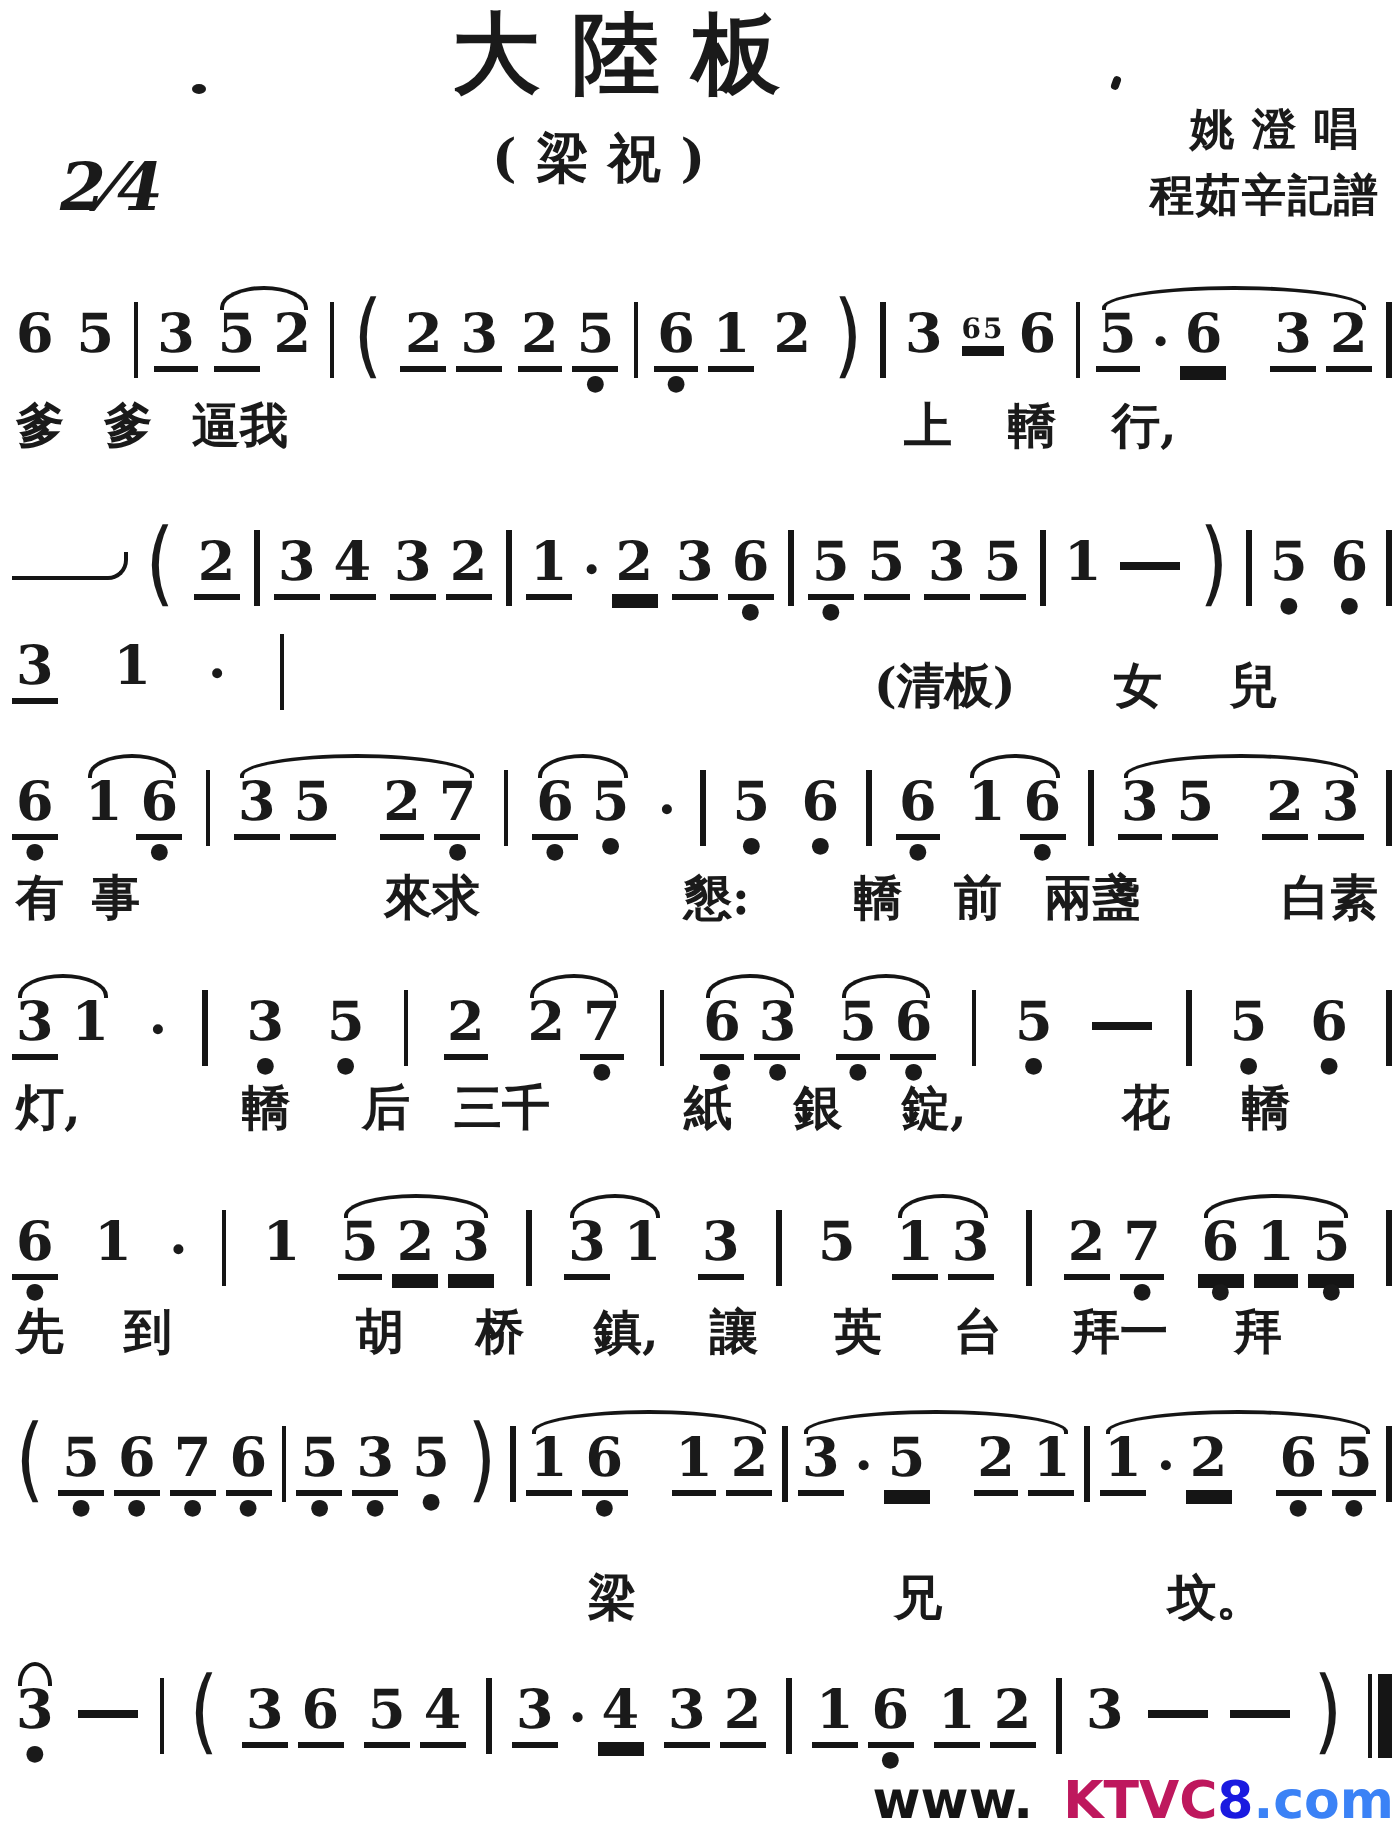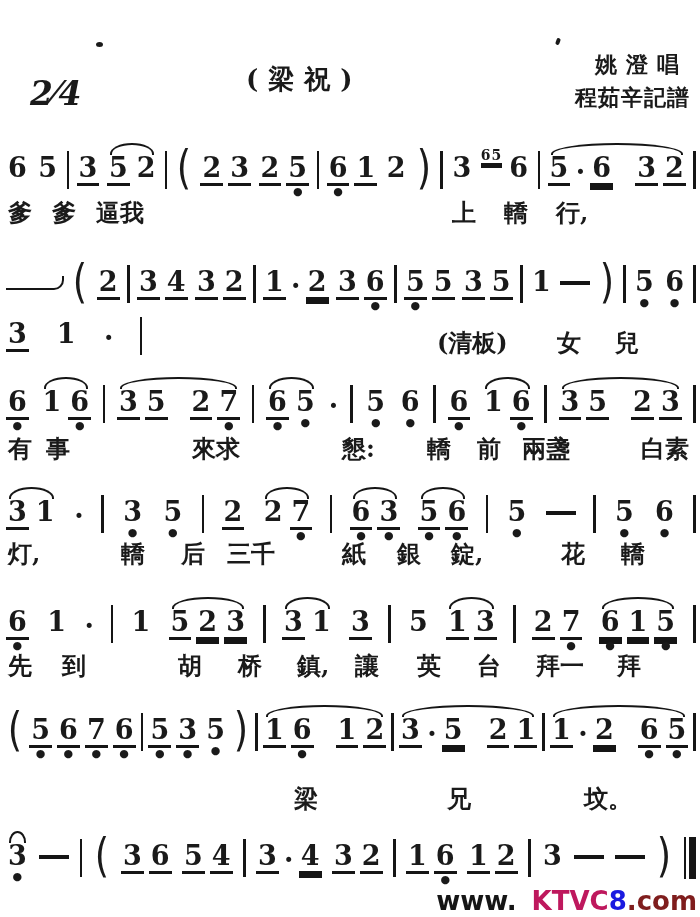--- a/index.html
+++ b/index.html
@@ -48,40 +48,41 @@
   .paren{display:inline-block;font-size:46px;font-weight:400;line-height:1;
          font-family:"DejaVu Sans", sans-serif;transform:scaleX(.8);}
   .mline > .paren{margin-top:4px;}
   .mdash{display:inline-block;width:30px;height:3.5px;background:#151515;}
   .mline > .mdash{margin-top:27px;}
   .tie{display:inline-block;width:56px;height:12px;border-bottom:2.5px solid #151515;
        border-right:2.5px solid #151515;border-bottom-right-radius:10px;margin-top:22px;}
   .grace{display:inline-block;font-size:14px;font-weight:700;line-height:1;
          border-bottom:2px solid #151515;box-shadow:0 3px 0 #151515;
          position:relative;top:-9px;letter-spacing:1px;padding-bottom:1px;}
-  .grp > .grace{margin-top:3px;}
+  .grp > .grace{margin-top:13px;}
   .spc{display:inline-block;width:12px;}
   .endbar{display:inline-flex;gap:3px;margin-top:9px;}
   .endbar span{display:inline-block;height:42px;background:#151515;}
   .endbar .thin{width:2.5px;}
   .endbar .thick{width:7px;}
 
   
   .lyricline{position:absolute;left:0;right:0;height:30px;}
   .lyric{position:absolute;font-size:24px;font-weight:700;white-space:nowrap;line-height:1.1;}
 
   
   .watermark{position:absolute;right:3px;bottom:3px;font-family:"DejaVu Sans", sans-serif;
              font-weight:800;font-size:26px;letter-spacing:0px;white-space:nowrap;line-height:1;}
 </style>
 </head>
 <body>
 
 <div class="page">
 
+  <div class="hdr-title">大陸板</div>
   <div class="hdr-subtitle">(梁祝)</div>
   <div class="hdr-credit1">姚澄唱</div>
   <div class="hdr-credit2">程茹辛記譜</div>
   <div class="hdr-timesig">2⁄4</div>
   <div class="speck1"></div>
   <div class="speck2"></div>
 
   <div id="score">
       <div class="mline" style="top: 140px;">
         <span class="note">
@@ -691,14 +692,14 @@
         <span class="mdash"></span>
         <span class="mdash"></span>
         <span class="paren">)</span>
         <span class="endbar">
           <span class="thin"></span>
           <span class="thick"></span>
         </span>
       </div>
     </div>
 
-  <div class="watermark" id="watermark"><span style="color: rgb(21, 21, 21); margin-top: 28px;">www.</span><span style="color: #be185d; margin-left: 15px;">KTVC</span><span style="color: rgb(26, 26, 224);">8</span><span style="color: #7f1d1d; margin-top: 40px;">.com</span></div>
+  <div class="watermark" id="watermark"><span style="color: rgb(21, 21, 21); margin-top: 28px;">www.</span><span style="color: #be185d; margin-left: 15px;">KTVC</span><span style="color: rgb(26, 26, 224);">8</span><span style="color: #3b82f6; margin-top: 40px;">.com</span></div>
 </div>
 
 </body></html>

